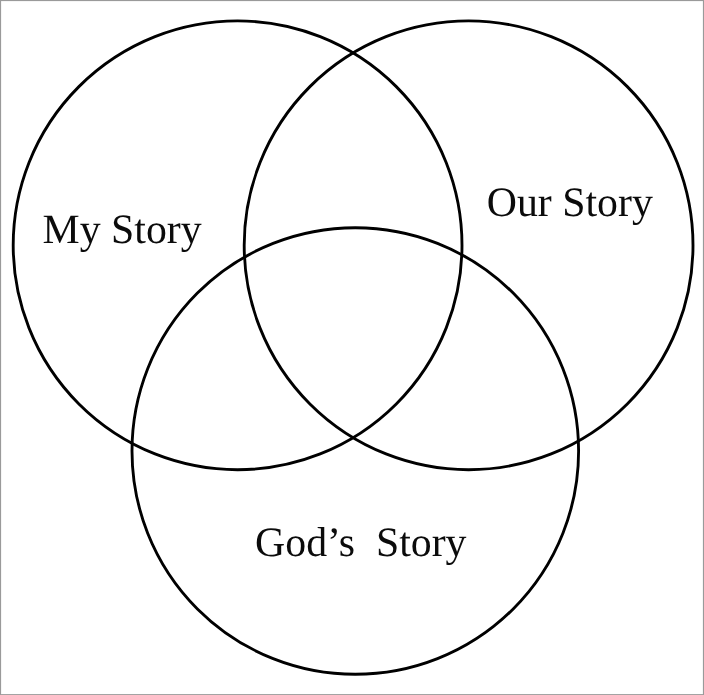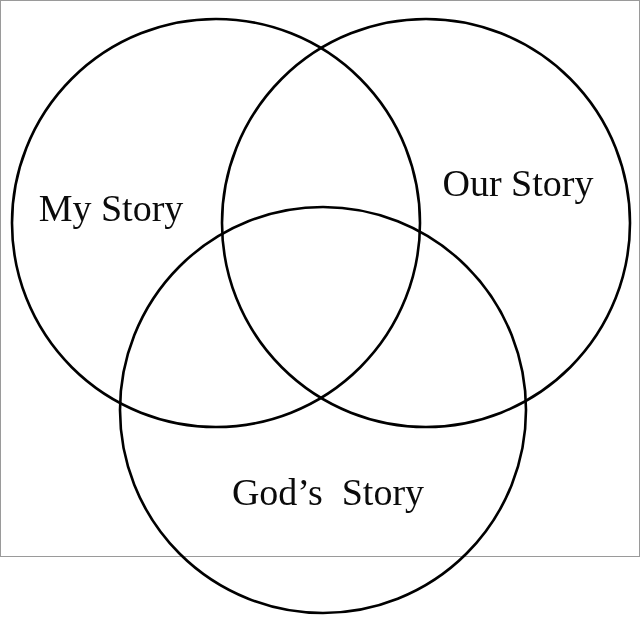--- a/index.html
+++ b/index.html
@@ -41,21 +41,21 @@
     font-weight: 400;
     fill: #0b0b0b;
     text-anchor: middle;
     dominant-baseline: alphabetic;
     white-space: pre;
   }
 </style>
 </head>
 <body>
 
-<div id="diagram-frame" style="border-color: rgb(154, 154, 154); background: rgb(255, 255, 255); width: 640px; height: 557px;">
+<div id="diagram-frame" style="border-color: rgb(154, 154, 154); background: rgb(255, 255, 255); width: 640px; height: 632px;">
 
   <svg id="venn-svg" viewBox="0 0 640 632" xmlns="http://www.w3.org/2000/svg">
 
     <circle class="venn-circle" cx="215" cy="222" r="204" stroke="#000000" stroke-width="2.6"></circle>
 
     <circle class="venn-circle" cx="425" cy="222" r="204" stroke="#000000" stroke-width="2.6"></circle>
 
     <circle class="venn-circle" cx="322" cy="409" r="203" stroke="#000000" stroke-width="2.6"></circle>
 
     <text class="venn-label" x="110" y="220" fill="#0b0b0b">My Story</text>

